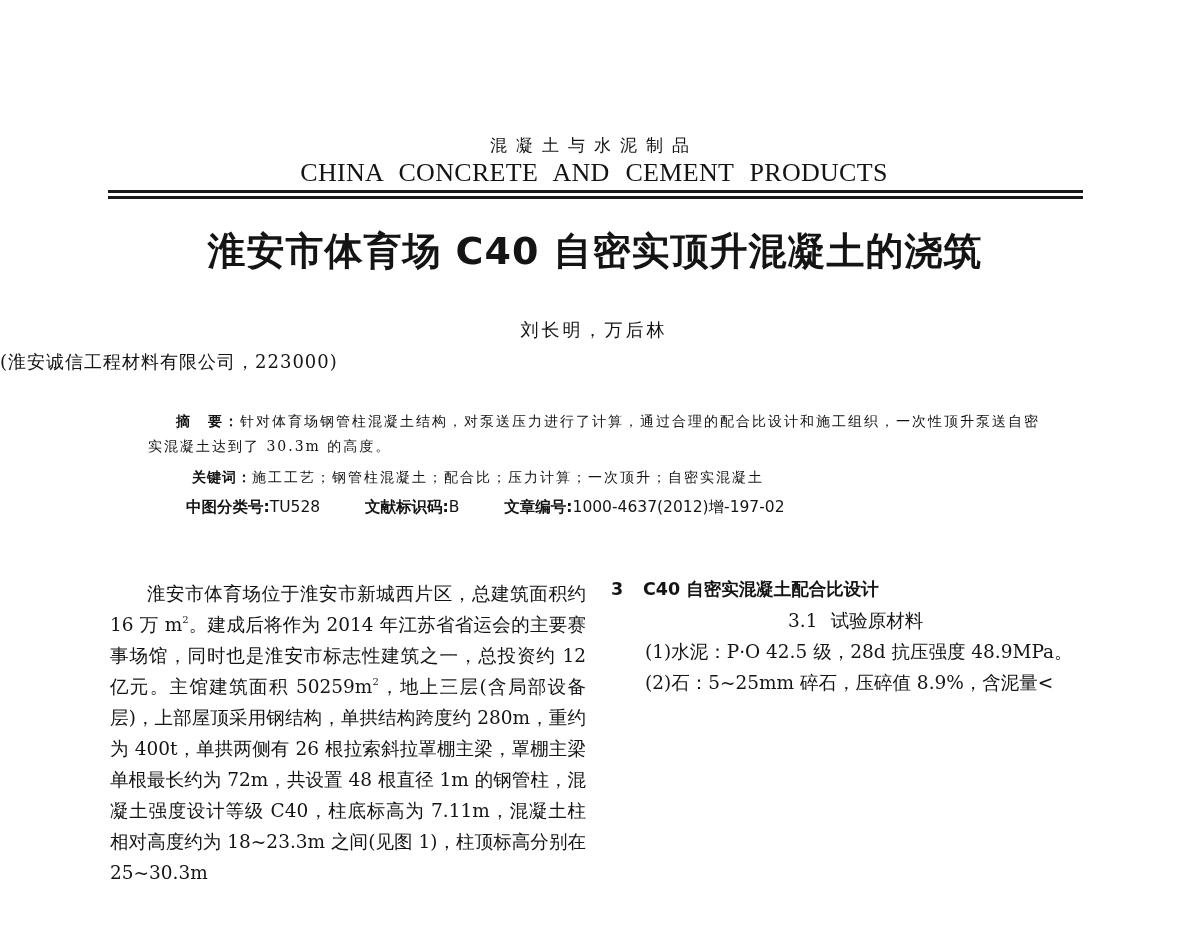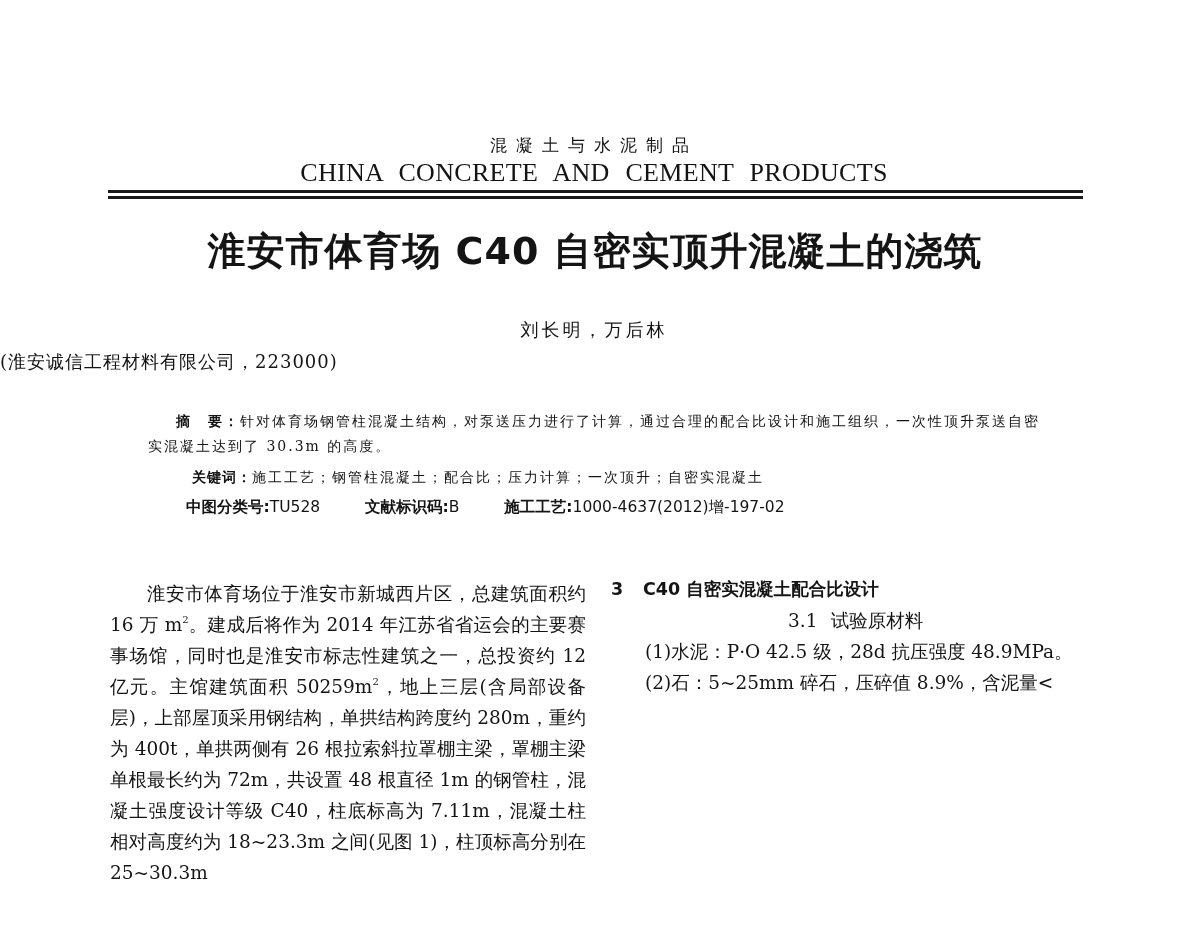--- a/index.html
+++ b/index.html
@@ -146,21 +146,21 @@
   <span class="abstract-label"><span>摘</span><span class="gap"></span><span>要：</span></span><span>针对体育场钢管柱混凝土结构，对泵送压力进行了计算，通过合理的配合比设计和施工组织，一次性顶升泵送自密实混凝土达到了 30.3m 的高度。</span>
 </div>
 
 <div class="abs keywords">
   <span class="kw-label">关键词：</span><span>施工工艺；钢管柱混凝土；配合比；压力计算；一次顶升；自密实混凝土</span>
 </div>
 
 <div class="abs classline">
   <span class="item"><span class="cls-label">中图分类号:</span><span>TU528</span></span>
   <span class="item"><span class="cls-label">文献标识码:</span><span>B</span></span>
-  <span><span class="cls-label">施工工艺:</span><span>1000-4637(2012)增-197-02</span></span>
+  <span><span class="cls-label">文章编号:</span><span>1000-4637(2012)增-197-02</span></span>
 </div>
 
 <div class="abs col col-left">
   <p class="para indent"><span>淮安市体育场位于淮安市新城西片区，总建筑面积约 16 万 m</span><sup>2</sup><span>。建成后将作为 2014 年江苏省省运会的主要赛事场馆，同时也是淮安市标志性建筑之一，总投资约 12 亿元。主馆建筑面积 50259m</span><sup>2</sup><span>，地上三层(含局部设备层)，上部屋顶采用钢结构，单拱结构跨度约 280m，重约为 400t，单拱两侧有 26 根拉索斜拉罩棚主梁，罩棚主梁单根最长约为 72m，共设置 48 根直径 1m 的钢管柱，混凝土强度设计等级 C40，柱底标高为 7.11m，混凝土柱相对高度约为 18~23.3m 之间(见图 1)，柱顶标高分别在 25~30.3m</span></p>
 </div>
 
 <div class="abs col col-right">
   <p class="section-heading">
     <span class="num">3</span><span>C40 自密实混凝土配合比设计</span>
   </p>

